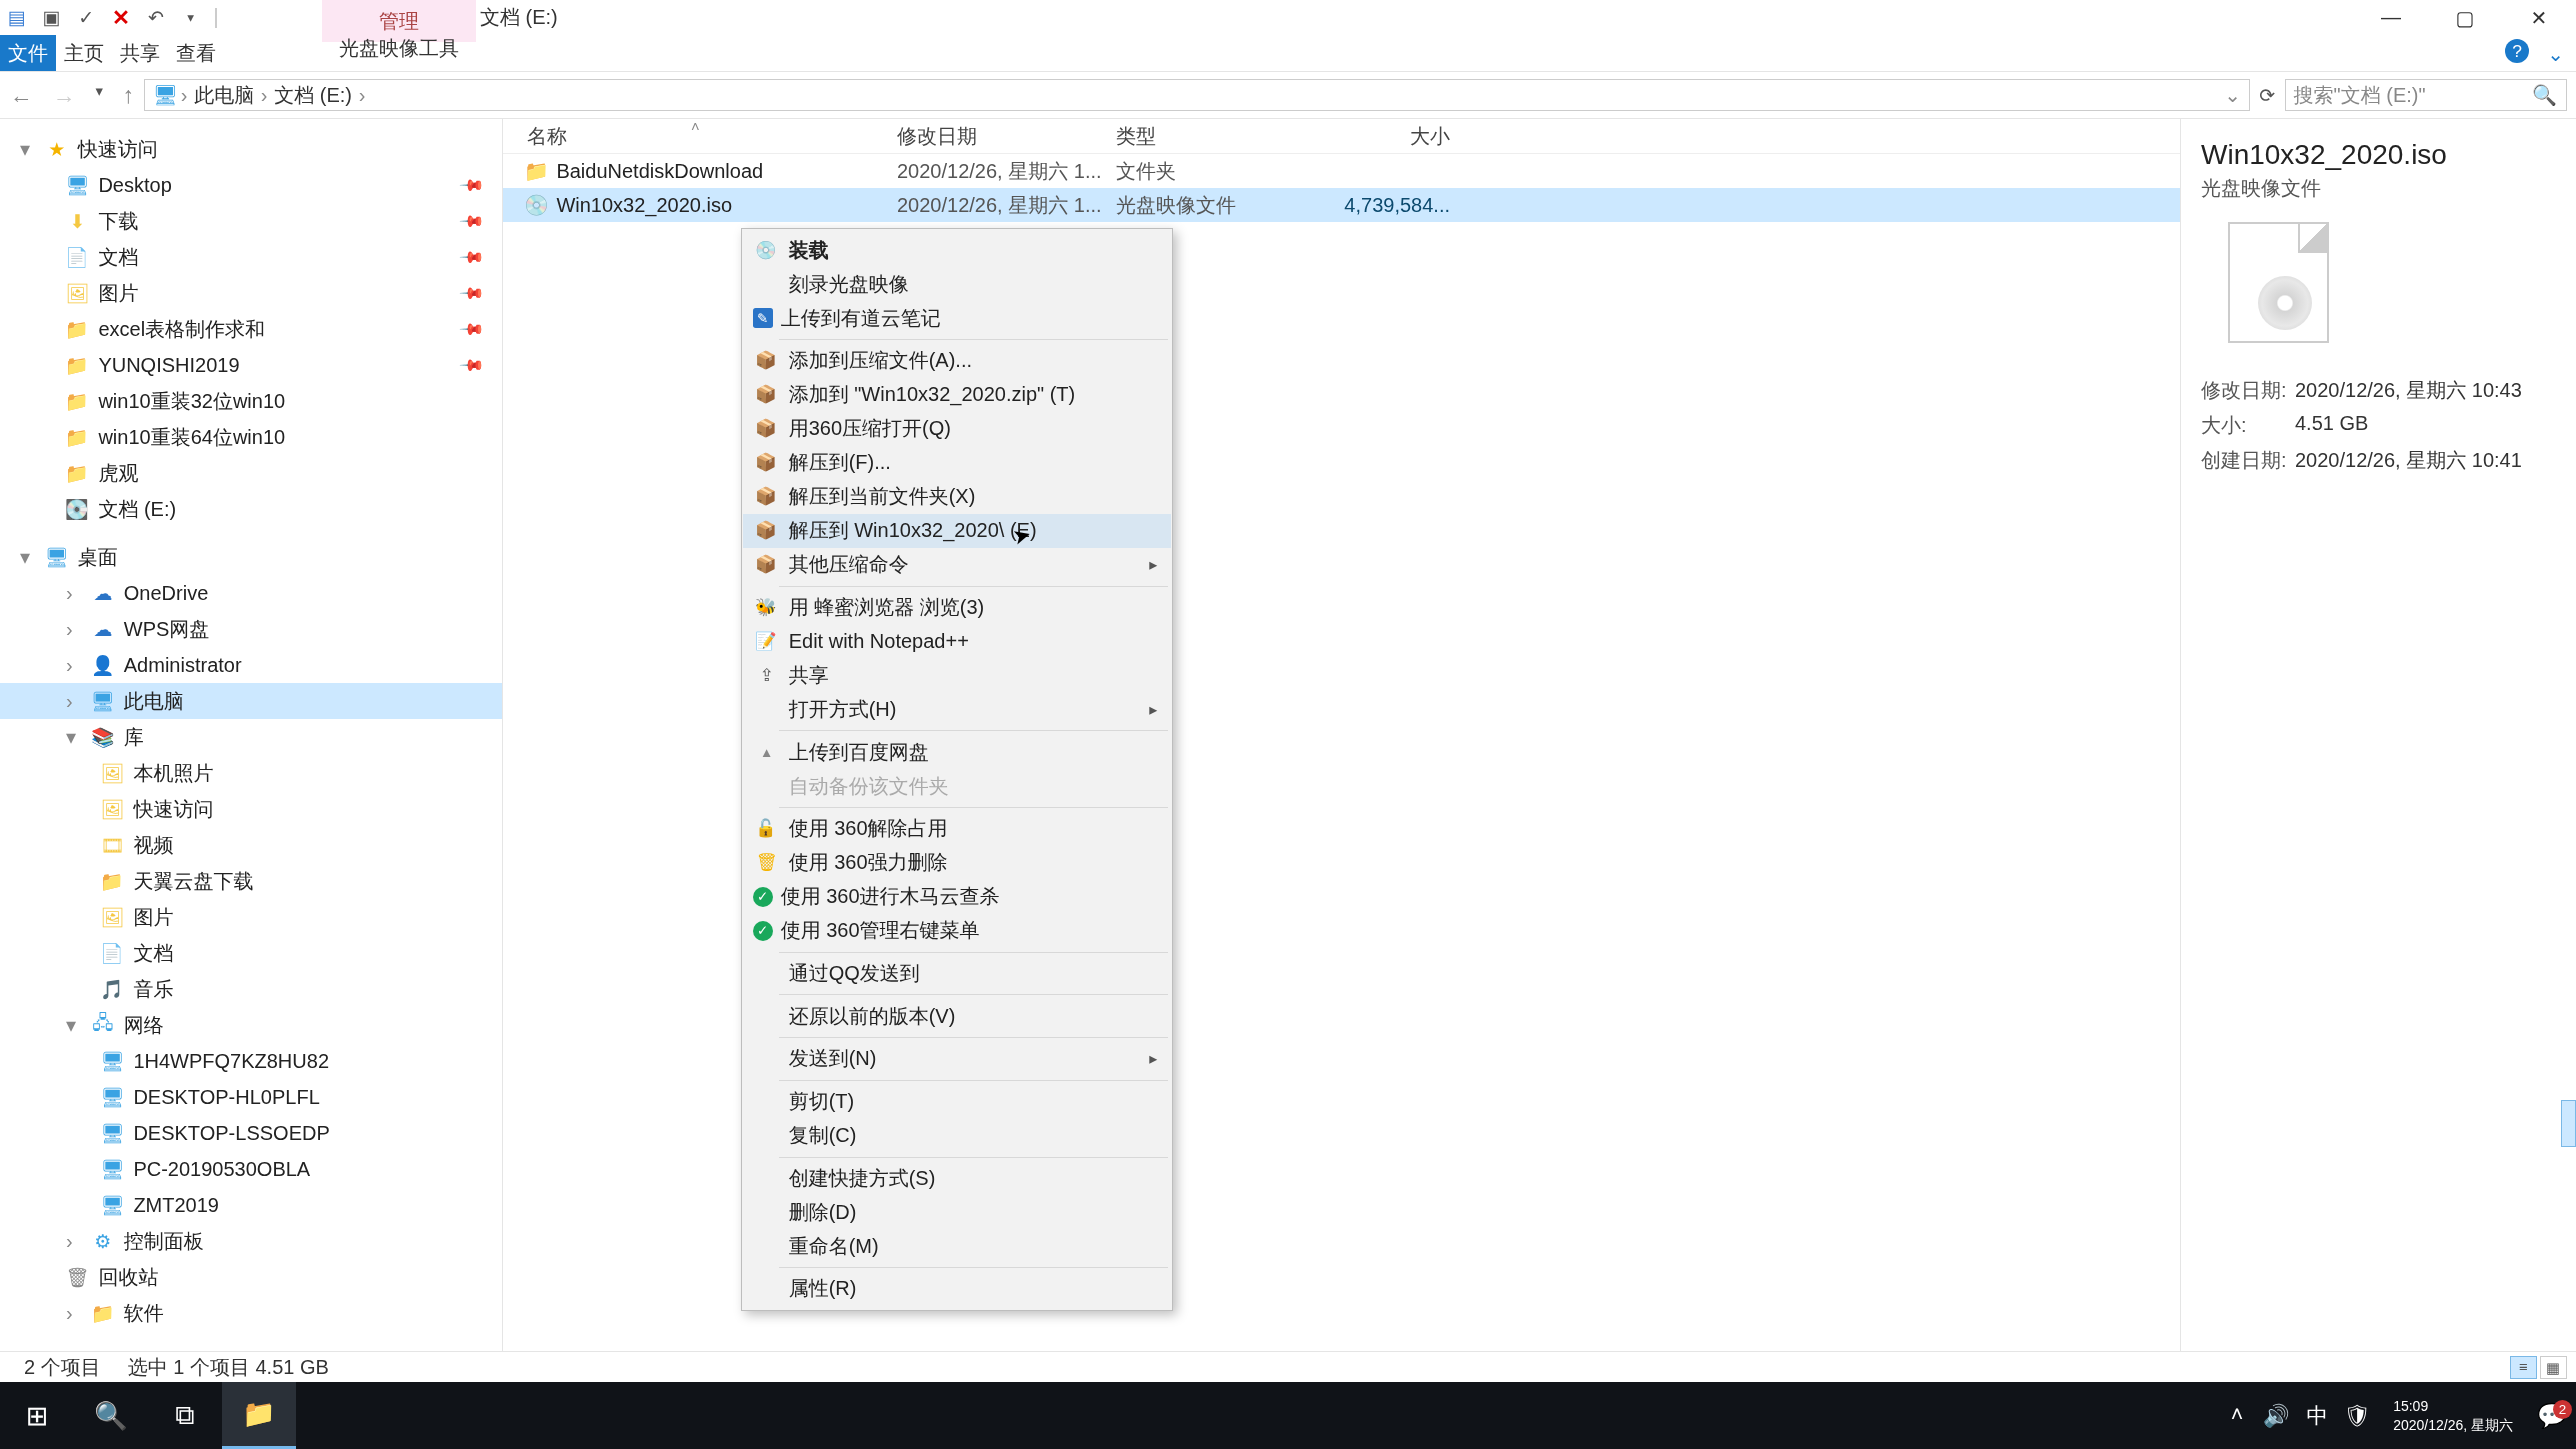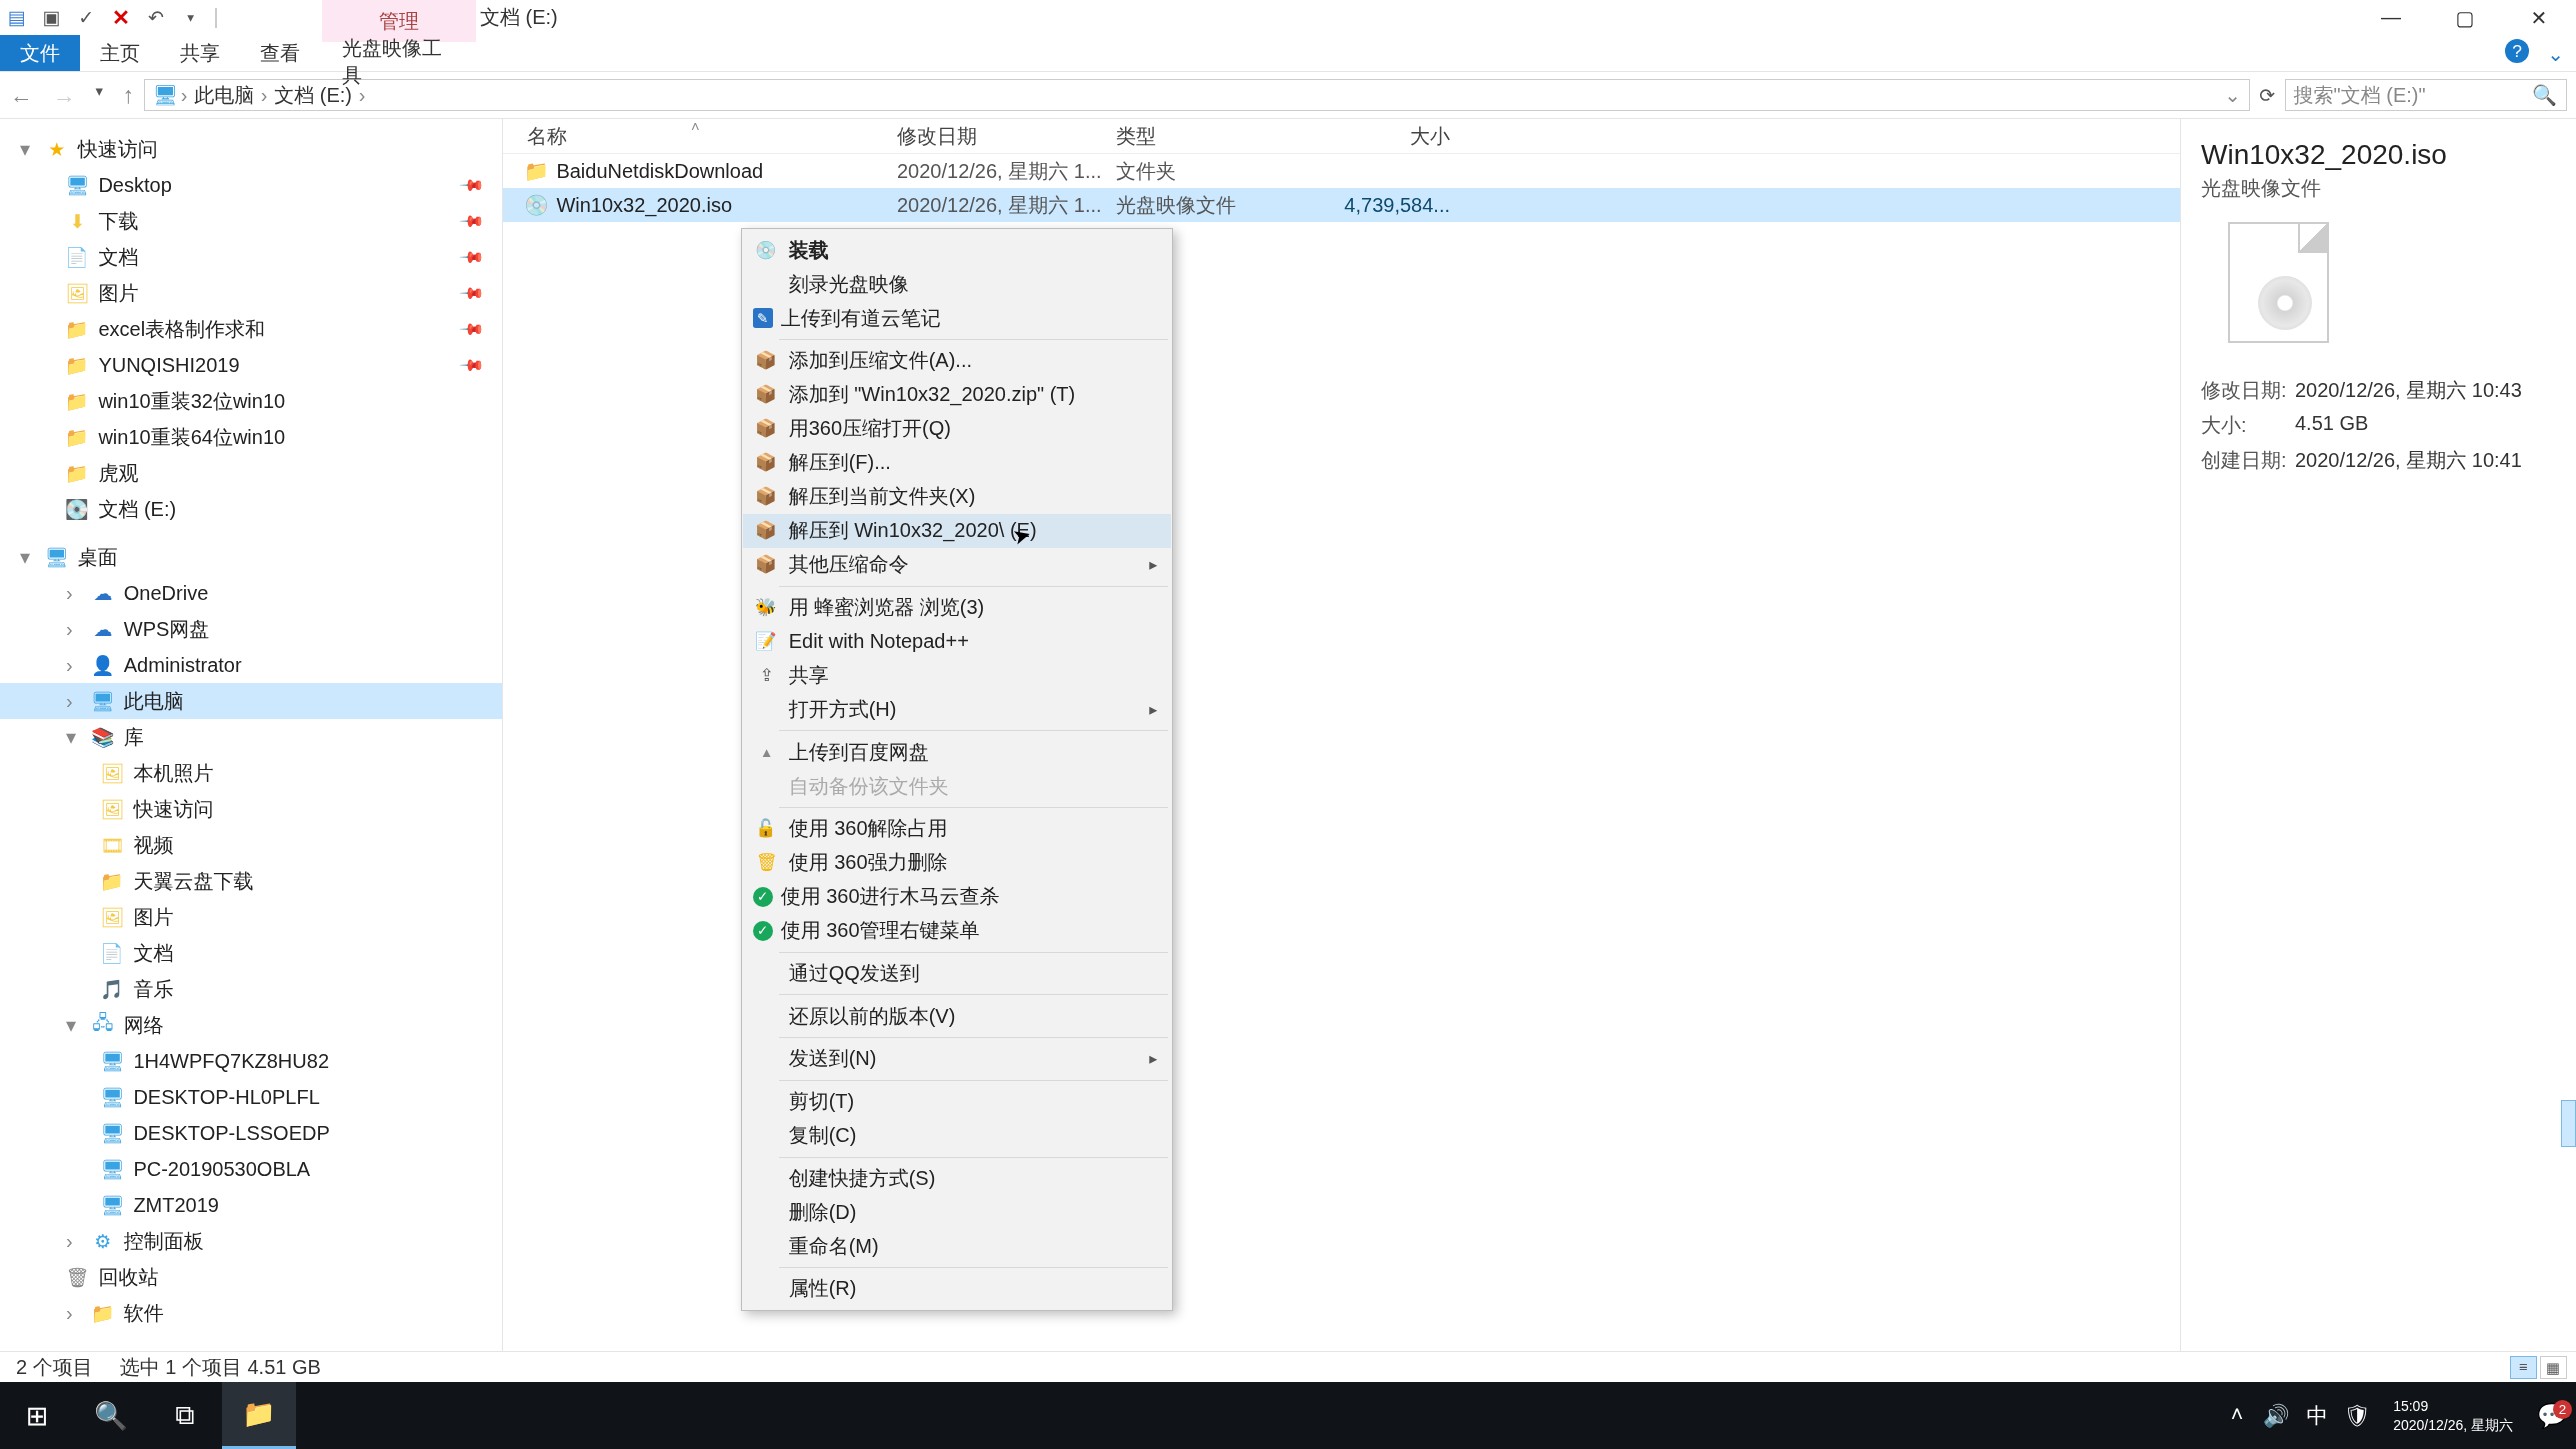--- a/index.html
+++ b/index.html
@@ -11,21 +11,21 @@
 .qat .ico { width: 20px; height: 20px; display: flex; align-items: center; justify-content: center; color: #555; font-size: 19px; }
 .qat .ico.red { color: #d00; font-weight: bold; font-size: 21.5px; }
 .qat .ico.blue { color: #3a7ed4; }
 .titlebar .tab-manage { position: absolute; left: 322px; top: 0; height: 42px; width: 154px; background: #fce7f3; color: #a44; display: flex; align-items: center; justify-content: center; font-size: 20px; }
 .titlebar .title-text { position: absolute; left: 480px; top: 0; height: 35px; display: flex; align-items: center; font-size: 20px; color: #333; }
 .win-controls { position: absolute; right: 0; top: 0; display: flex; height: 35px; }
 .win-controls div { width: 74px; display: flex; align-items: center; justify-content: center; font-size: 20px; color: #333; }
 
 
 .ribbon { height: 37px; display: flex; align-items: stretch; border-bottom: 0.7px solid #e5e5e5; }
-.ribbon .tab { padding: 0 20px; display: flex; align-items: center; font-size: 20px; color: #333; }
+.ribbon .tab { padding: 0 8px; display: flex; align-items: center; font-size: 20px; color: #333; }
 .ribbon .tab.active { background: #1979ca; color: #fff; }
 .ribbon .tab.disk-tool { position: absolute; left: 322px; width: 154px; justify-content: center; }
 
 
 .addressbar { height: 47px; display: flex; align-items: center; border-bottom: 0.7px solid #e5e5e5; padding: 0 9.4px; gap: 9.4px; }
 .nav-arrows { display: flex; gap: 20px; color: #888; font-size: 23px; }
 .nav-arrows span { cursor: default; }
 .breadcrumb-wrap { flex: 1; border: 0.7px solid #ccc; height: 32px; display: flex; align-items: center; padding: 0 8px; font-size: 20px; color: #333; }
 .breadcrumb-wrap .crumb { padding: 0 4px; }
 .breadcrumb-wrap .sep { color: #888; padding: 0 2.7px; }
@@ -98,21 +98,21 @@
 .cm-sep { height: 0.7px; background: #d8d8d8; margin: 4px 2.7px 4px 36px; }
 .cmico.disc { color: #999; }
 .cmico.blue-sq { color:#fff; background:#2a74c7; width:20px; height:20px; border-radius:2.7px; font-size:13.4px; }
 .cmico.zip { color: #846016; }
 .cmico.shield { color: #f5b400; }
 .cmico.green-c { color:#fff; background:#19a85b; border-radius:50%; width:20px; height:20px; font-size:13.4px; }
 .cmico.share { color: #555; }
 .cmico.tri { color: #888; font-size: 13.4px; }
 
 
-.statusbar { height: 31px; border-top: 0.7px solid #e5e5e5; display: flex; align-items: center; padding: 0 16px; font-size: 20px; color: #333; gap: 27px; position: relative; }
+.statusbar { height: 31px; border-top: 0.7px solid #e5e5e5; display: flex; align-items: center; padding: 0 24px; font-size: 20px; color: #333; gap: 27px; position: relative; }
 .statusbar .view-toggles { position: absolute; right: 9.4px; display: flex; gap: 2.7px; }
 .statusbar .view-toggles div { width: 27px; height: 23px; border: 0.7px solid #ccc; display:flex; align-items:center; justify-content:center; font-size:14.8px; color:#555;}
 .statusbar .view-toggles div.active { background:#cce8ff; border-color:#7ab8e6; }
 
 
 .taskbar { height: 67px; background: #101318; display: flex; align-items: center; position: relative; }
 .taskbar .tb-btn { width: 74px; height: 67px; display: flex; align-items: center; justify-content: center; color: #fff; font-size: 27px; }
 .taskbar .tb-btn.active { background: #2a3038; border-bottom: 3.4px solid #76b9ed; }
 .taskbar .tray { position: absolute; right: 0; display: flex; align-items: center; height: 67px; color: #fff; }
 .taskbar .tray .tico { width: 40px; text-align: center; font-size: 21.5px; }

